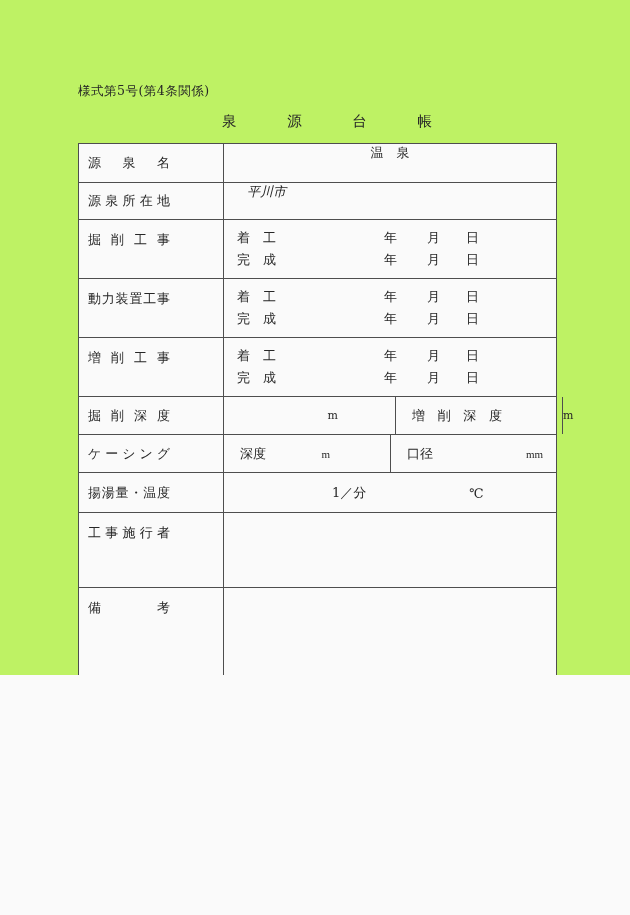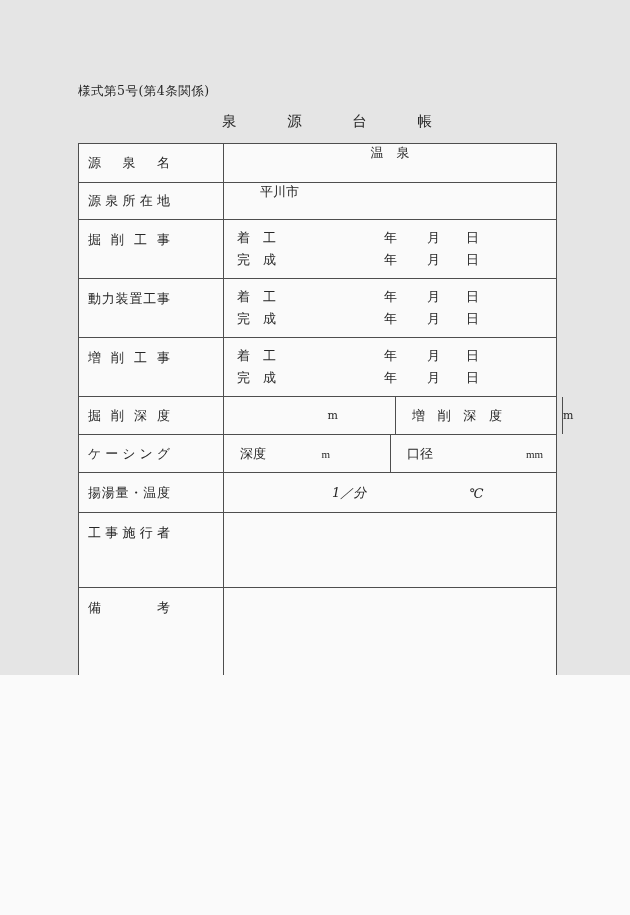--- a/index.html
+++ b/index.html
@@ -2,21 +2,21 @@
 <html><head>
 <meta charset="utf-8">
 <style>
   html, body { margin: 0; padding: 0; }
   body {
     width: 630px; height: 915px;
     background: #fafafa;
     font-family: "DejaVu Serif", "Liberation Serif", serif;
     color: #262626;
   }
-  .page { position: relative; width: 630px; height: 675px; overflow: hidden; background: #e5e5e5; }
+  .page { position: relative; width: 630px; height: 675px; overflow: hidden; background: #bef264; }
 
   .form-number { position: absolute; left: 78px; top: 84px; font-size: 12.5px; line-height: 14px; letter-spacing: 0.5px; }
   .form-title  { position: absolute; left: 222px; top: 113px; width: 210px; font-size: 14.5px; line-height: 17px; }
 
   .jchars { display: flex; justify-content: space-between; }
 
   .register-table {
     position: absolute; left: 78px; top: 143px; width: 479px;
     border: 1px solid #4e4e4e; box-sizing: border-box;
     background: #fafafa;
@@ -27,21 +27,21 @@
   .h38 { height: 38px; } .h40 { height: 40px; } .h75 { height: 75px; } .h178 { height: 178px; }
 
   .cell { box-sizing: border-box; font-size: 13px; }
   .cell + .cell { border-left: 1px solid #4e4e4e; align-self: stretch; margin-left: 44px; }
 
   .lbl { flex: 0 0 100px; width: 100px; padding: 0 9px; align-self: center; }
   .r-top .lbl { align-self: flex-start; padding-top: 9px; line-height: 21px; }
   .val { flex: 1; }
 
   .center-val { text-align: center; }
-  .loc-val { padding-left: 36px; }
+  .loc-val { padding-left: 23px; font-style: italic; }
 
   .work-cell { padding-top: 7px; align-self: stretch; }
   .work-line { position: relative; height: 22px; line-height: 22px; }
   .wf { position: absolute; white-space: pre; }
   .wf-start { left: 13px; text-align: right; }
   .wf-year  { left: 160px; }
   .wf-month { left: 203px; }
   .wf-day   { left: 242px; }
 
   .c2 { flex: 0 0 128px; } 
@@ -49,21 +49,21 @@
   .c4 { flex: 1; }
   .unit { font-size: 11px; }
   .unit-end { display: flex; justify-content: flex-end; align-items: center; padding-right: 13px; }
   .mid-lbl { padding: 0 16px; display: flex; align-items: center; }
   .mid-lbl .jchars { width: 100%; }
   .pipe-cell { display: flex; align-items: center; padding-left: 23px; }
   .split { display: flex; justify-content: space-between; align-items: center; padding: 0 16px; font-family: Liberation Serif, serif; }
   .split-c4 { padding: 0 13px 0 16px; }
 
   .vol-cell { position: relative; align-self: stretch; }
-  .vol-cell span { position: absolute; top: 50%; transform: translateY(-50%); font-style: italic; }
+  .vol-cell span { position: absolute; top: 50%; transform: translateY(-50%); }
   .vol-lpm { left: 108px; }
   .vol-c   { left: 245px; }
 
   .blank-cell { align-self: stretch; }
 </style>
 </head>
 <body>
 
 <div class="page">
 

